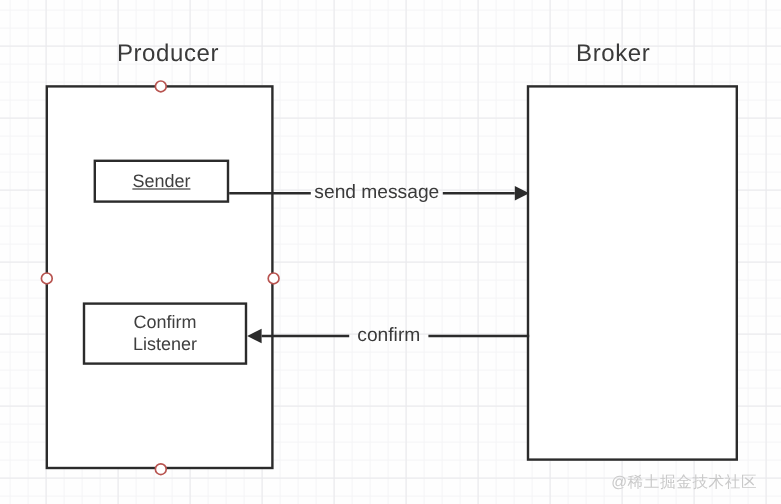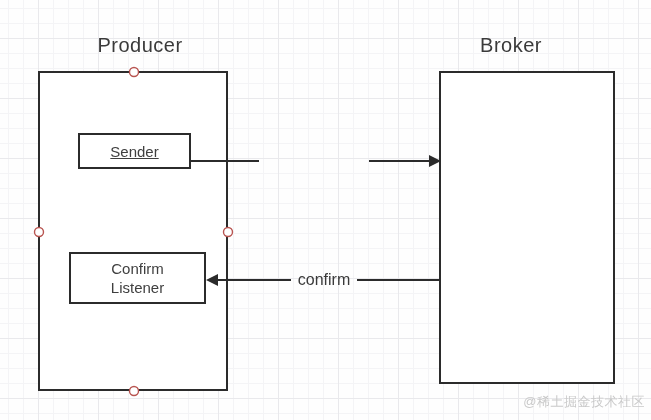--- a/index.html
+++ b/index.html
@@ -70,21 +70,21 @@
 
   .overlay {
     position: absolute;
     left: 0; top: 0;
     width: 651px; height: 420px;
     pointer-events: none;
   }
 
   .watermark {
     position: absolute;
-    right: 6px;
+    right: 20px;
     bottom: 9px;
     font-size: 13px;
     color: #c9c9c9;
     letter-spacing: 0.5px;
     margin-left: 22px;
   }
 </style>
 </head>
 <body>
 
@@ -115,16 +115,17 @@
     </g>
 
     <g fill="#ffffff" stroke="#b85450" stroke-width="1.4">
       <circle cx="134" cy="72" r="4.5"></circle>
       <circle cx="39" cy="232" r="4.5"></circle>
       <circle cx="228" cy="232" r="4.5"></circle>
       <circle cx="134" cy="391" r="4.5"></circle>
     </g>
   </svg>
 
+  <div class="edge-label" id="send-message-label">send message</div>
   <div class="edge-label" id="confirm-label">confirm</div>
 
   <div class="watermark">@稀土掘金技术社区</div>
 </div>
 
 </body></html>

